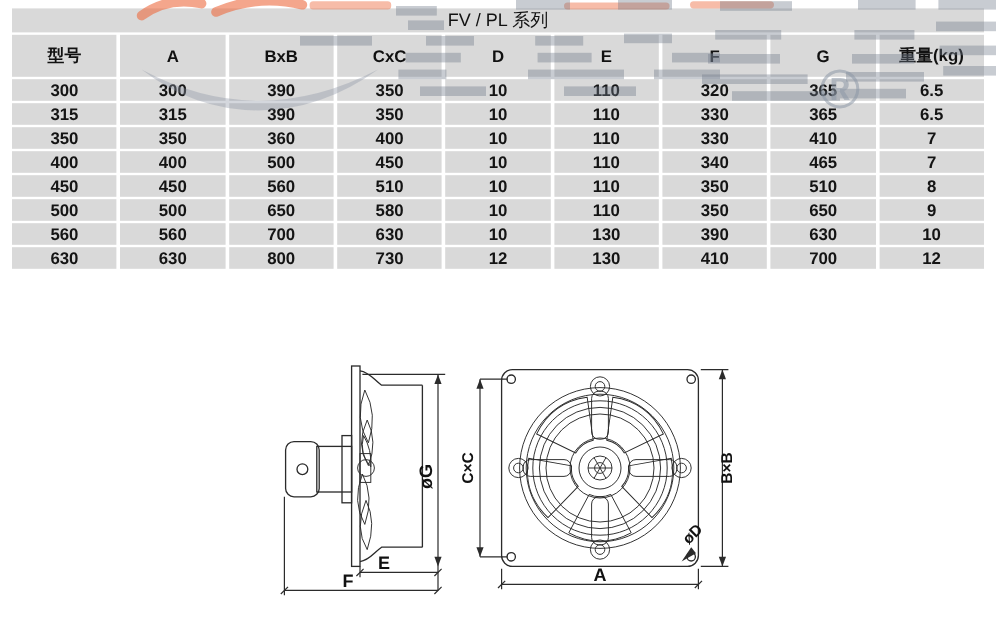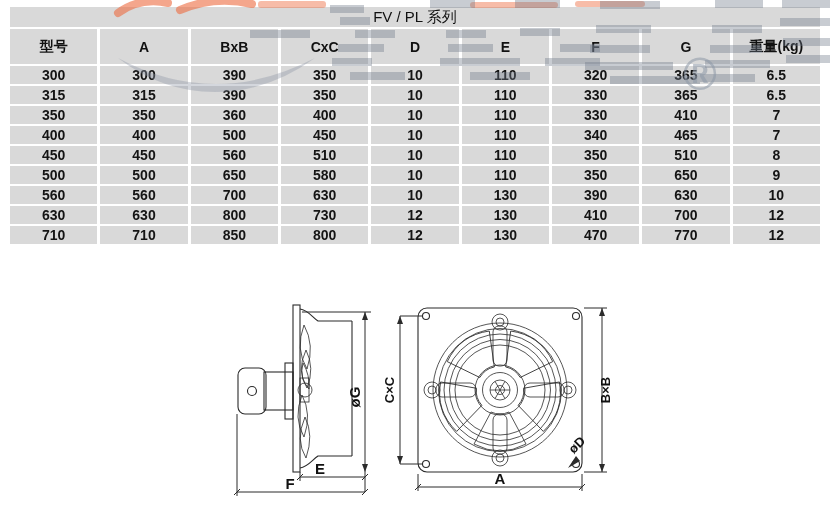--- a/index.html
+++ b/index.html
@@ -140,31 +140,20 @@
         </tr>
         <tr>
           <td>630</td>
           <td>630</td>
           <td>800</td>
           <td>730</td>
           <td>12</td>
           <td>130</td>
           <td>410</td>
           <td>700</td>
-          <td>12</td>
-        </tr>
-        <tr>
-          <td>710</td>
-          <td>710</td>
-          <td>850</td>
-          <td>800</td>
-          <td>12</td>
-          <td>130</td>
-          <td>470</td>
-          <td>770</td>
           <td>12</td>
         </tr>
       </tbody>
   </table>
 
   <svg class="wm" width="830" height="140" viewBox="0 0 830 140">
     <g>
       <path class="wm-orange" d="M118,13 Q140,-3 168,3" stroke-width="8"></path>
       <path class="wm-orange" d="M180,10 Q215,-5 252,4" stroke-width="8"></path>
       <rect class="wm-orange-bar" x="258" y="1" width="68" height="7" rx="3"></rect>

